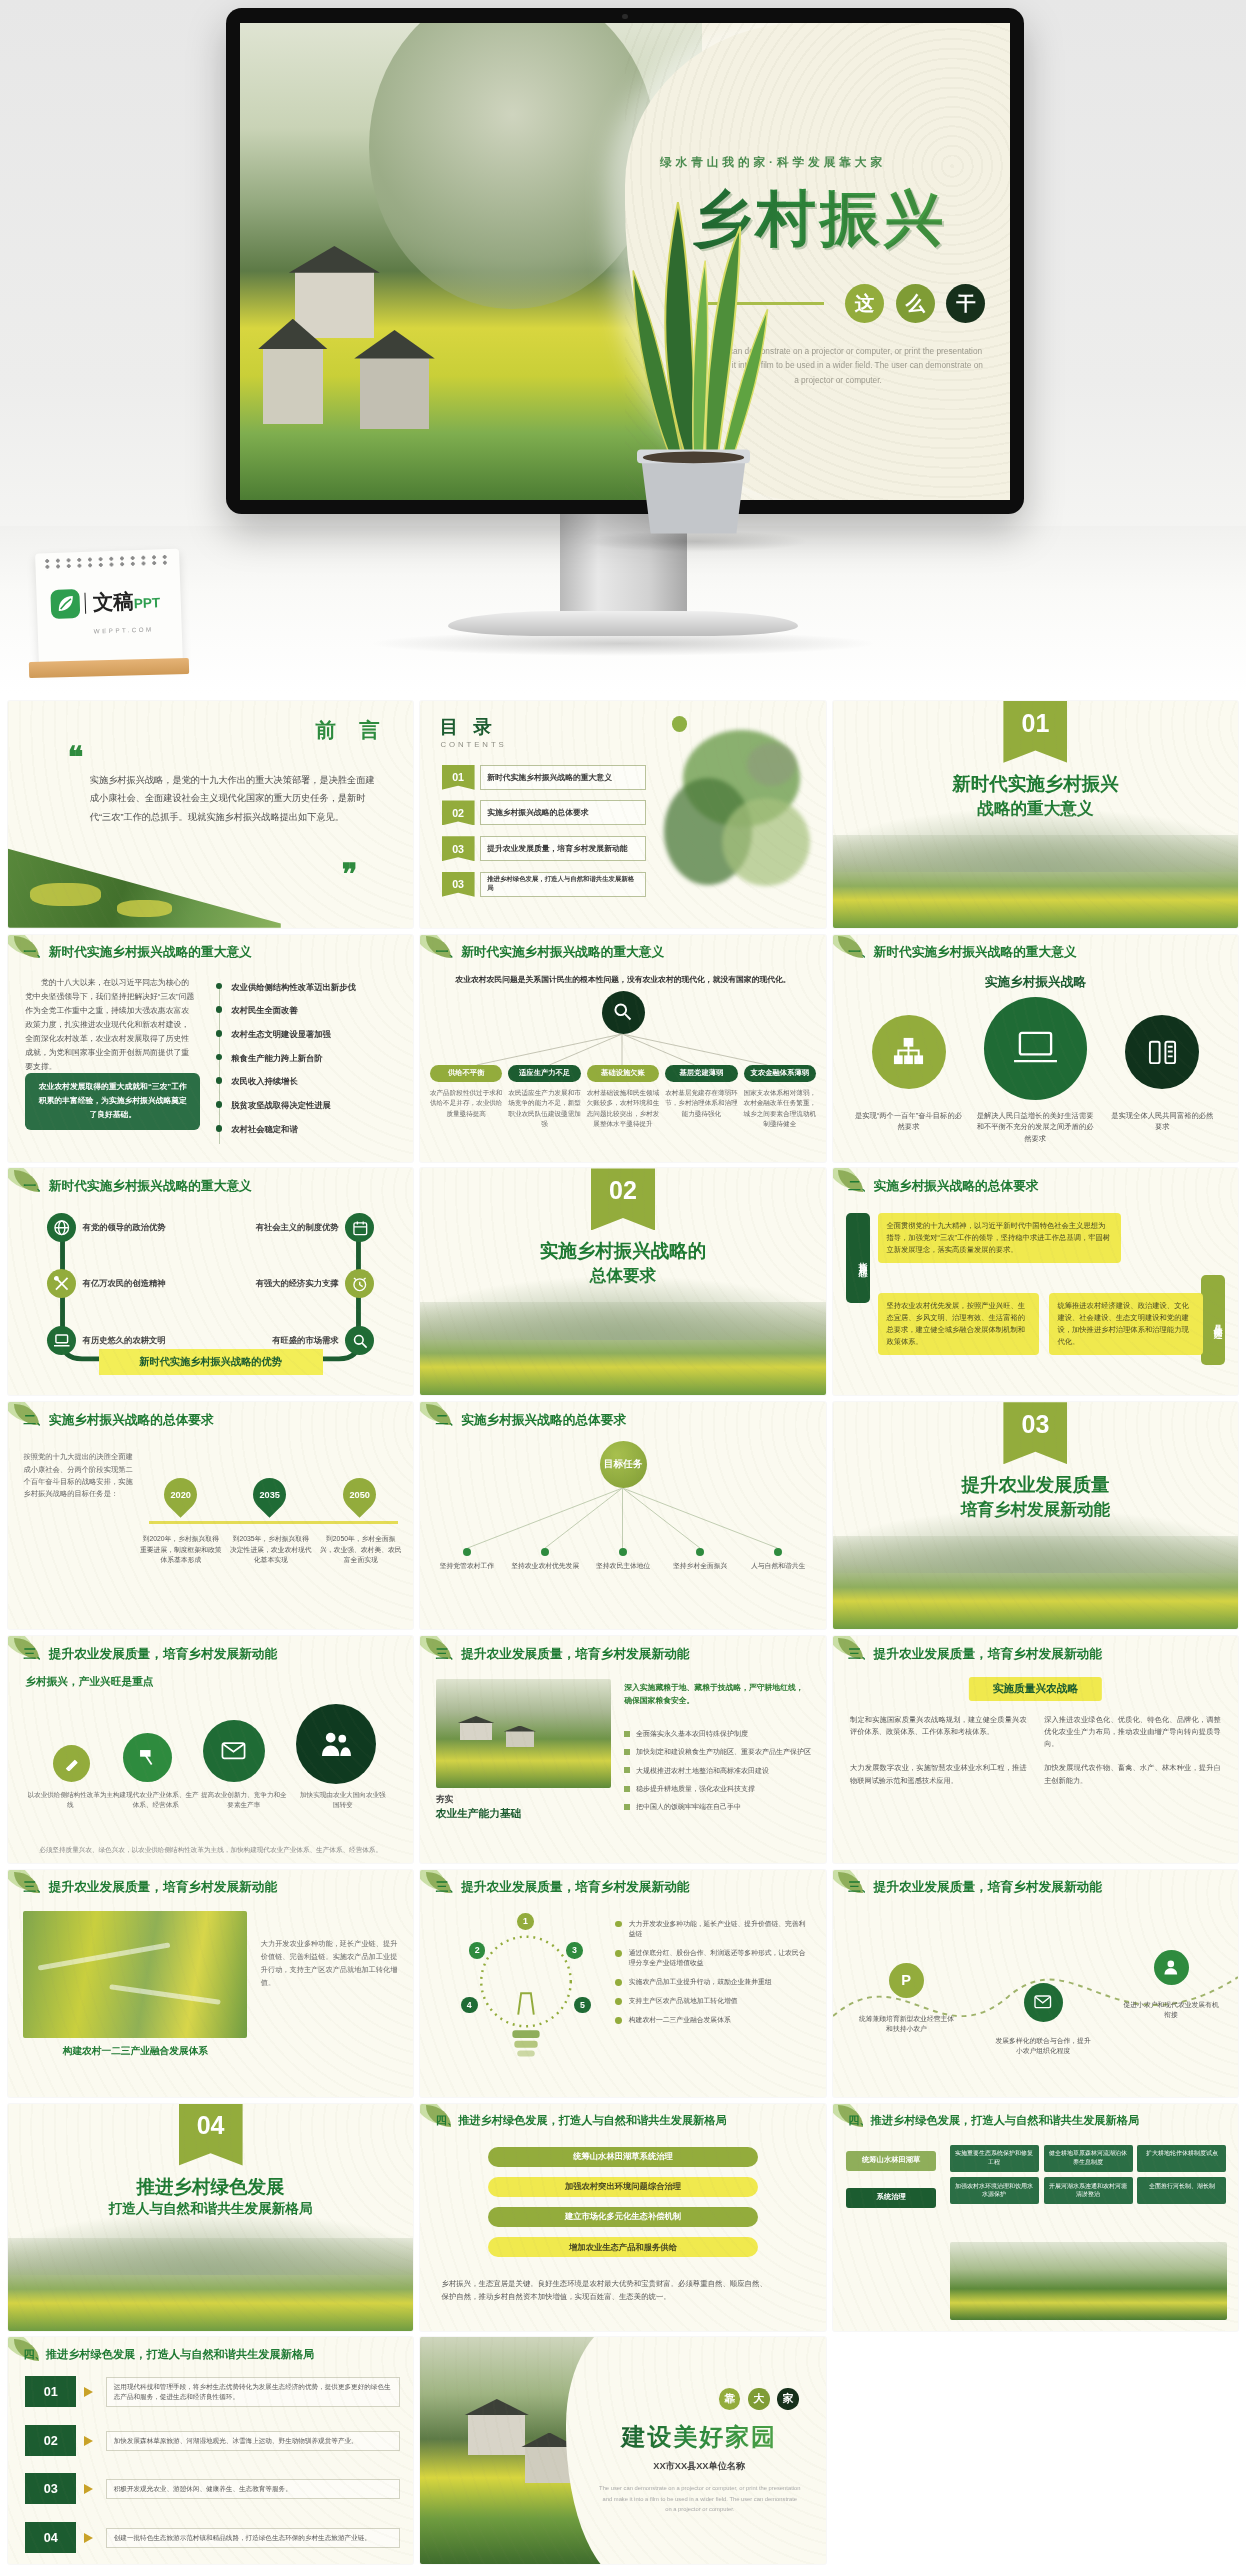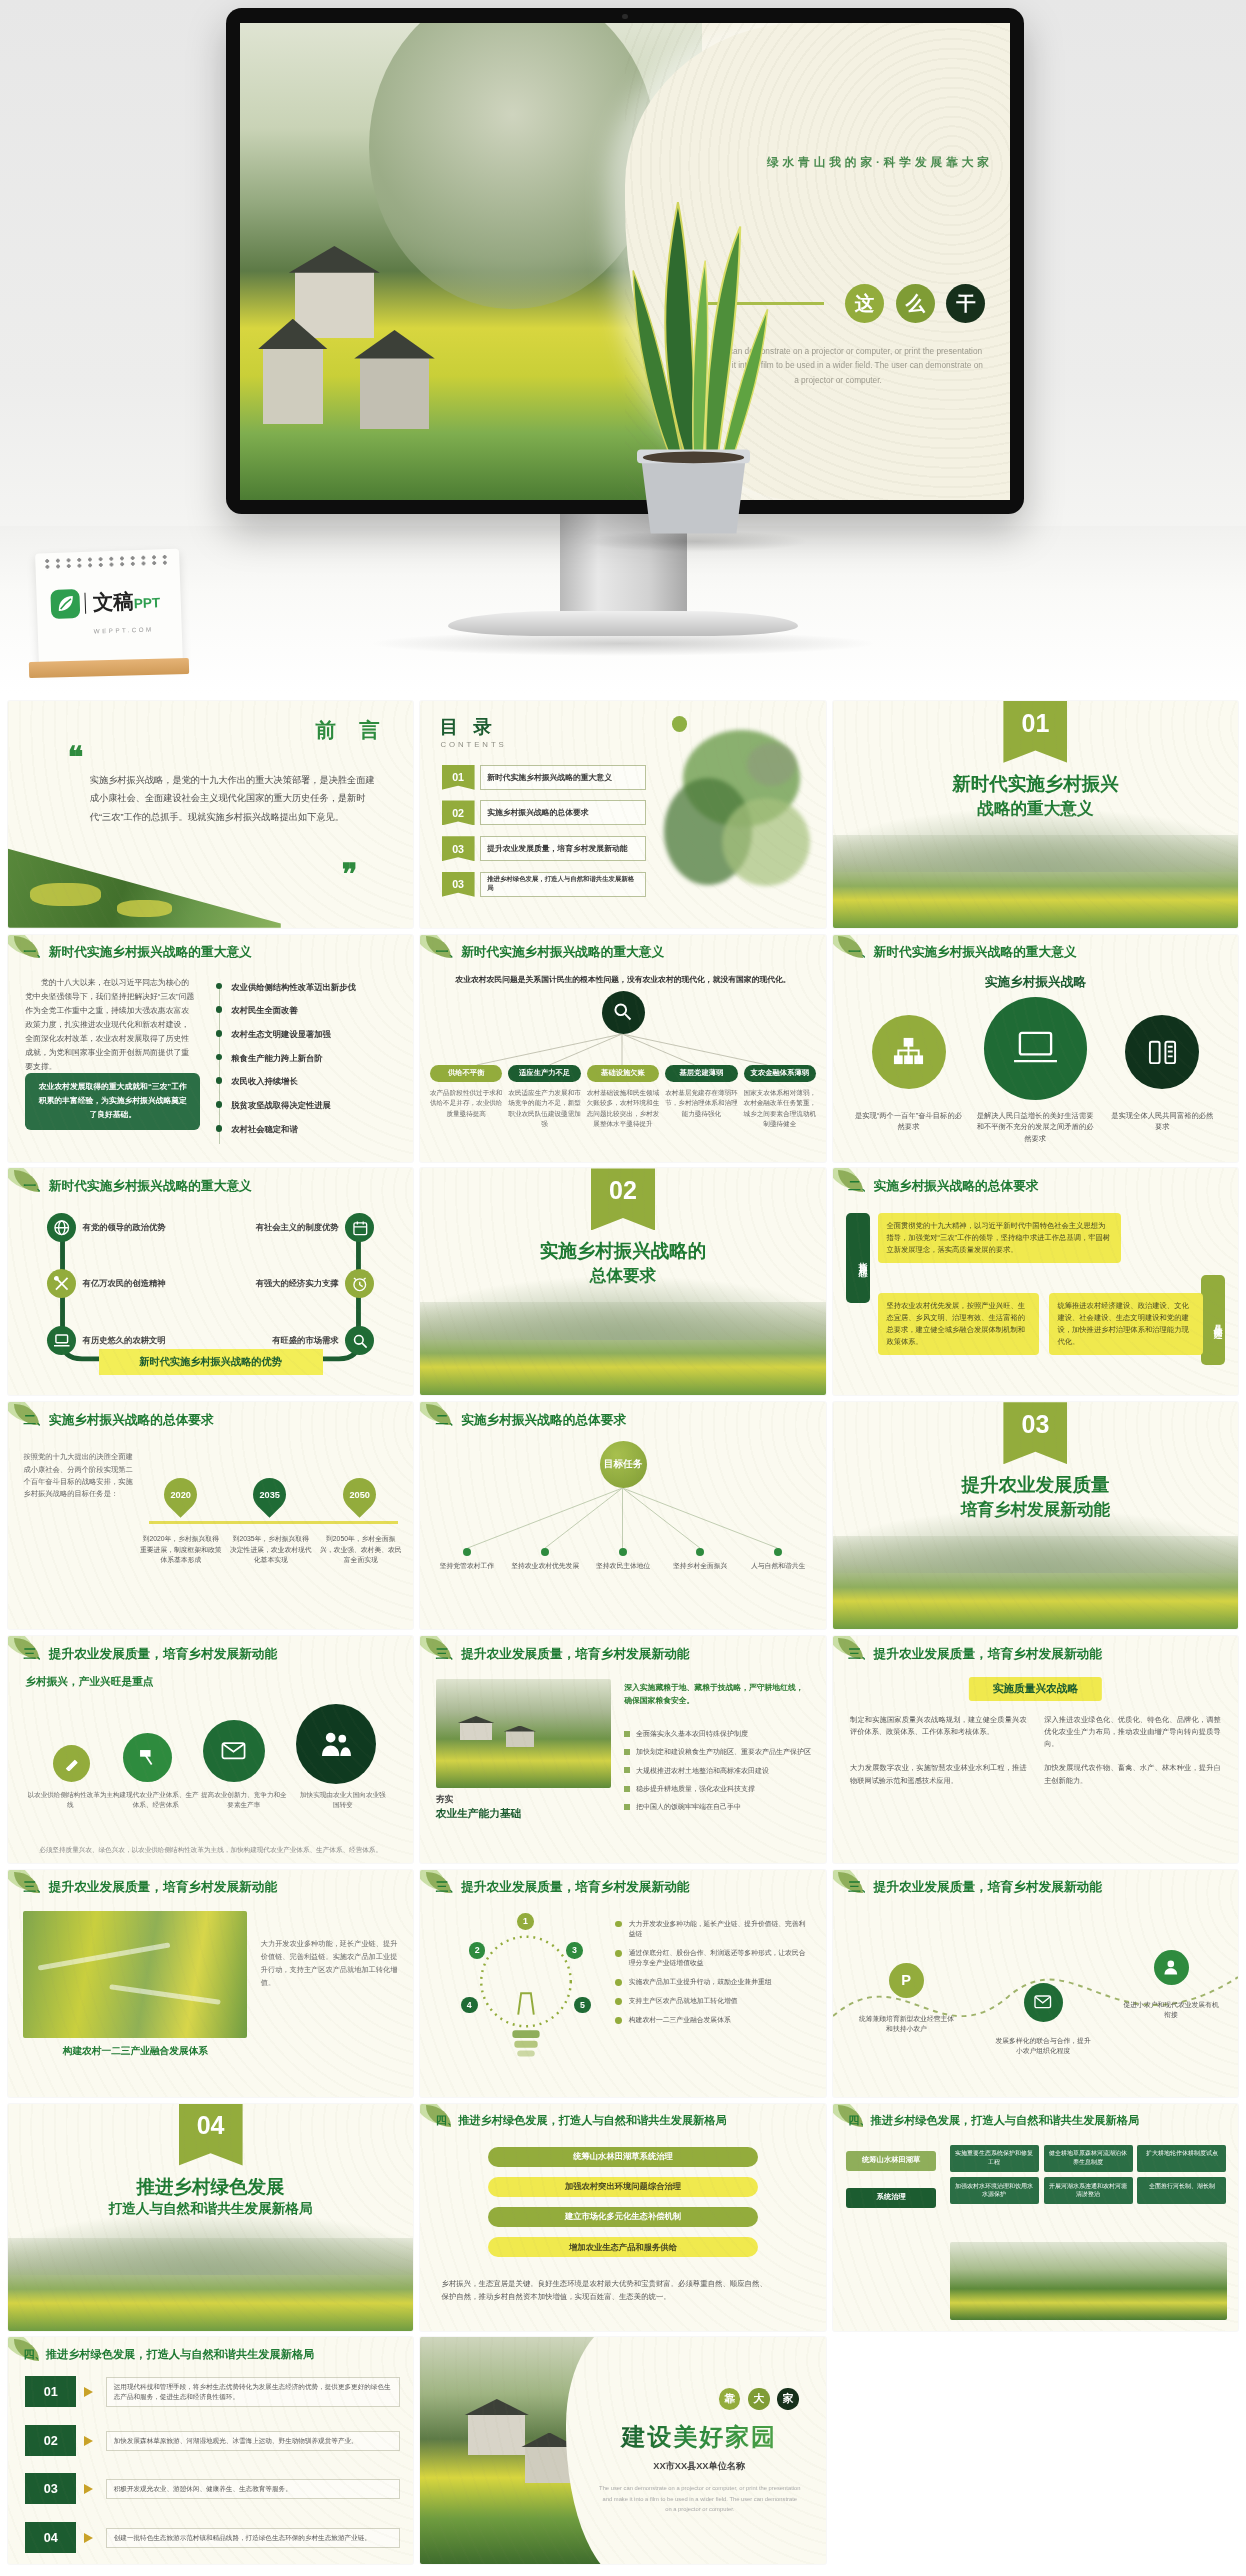--- a/index.html
+++ b/index.html
@@ -31,21 +31,21 @@
   .cov-mtn { position:absolute; left:28%; top:-8%; width:62%; height:68%; border-radius:50%;
              background:radial-gradient(circle at 50% 40%, #cfd4bf, #9aab86 60%, rgba(120,140,100,0)); opacity:.9; }
   .house { position:absolute; background:#d8d4c8; }
   .house::before { content:""; position:absolute; left:-8%; top:-38%; width:116%; height:40%;
                    background:#3c4038; clip-path:polygon(0 100%,50% 0,100% 100%); }
   .cov-right { position:absolute; top:0; bottom:0; left:50%; right:0;
                background:#f4f1e2; border-radius:46% 0 0 44%/34% 0 0 62%;
                box-shadow:-17.5px 0 23.4px rgba(255,255,255,.5); }
   .cov-right::before { content:""; position:absolute; inset:0;
         background:repeating-radial-gradient(circle at 85% 30%, rgba(120,120,90,.05) 0 1.9px, transparent 1.9px 9.7px); }
-  .cov-tagline { position:absolute; top:132px; left:35px; right:17.5px; text-align:right;
+  .cov-tagline { position:absolute; top:132px; left:35px; right:17.5px; text-align:left;
                  color:#4a8b4f; font-size:11.7px; letter-spacing:3.9px; font-weight:bold; }
   .cov-title { position:absolute; top:156px; left:9.7px; right:5.8px; text-align:center;
                font-size:60px; font-weight:bold; letter-spacing:3.9px;
                color:#1f7a33; text-shadow:1.9px 1.9px 0 rgba(40,90,40,.25);
                background:linear-gradient(100deg,#14502a,#2e8b3e 45%,#57aa4a);
                -webkit-background-clip:text; background-clip:text; -webkit-text-fill-color:transparent; }
   .cov-badges { position:absolute; top:261px; left:0; right:25px; display:flex; justify-content:flex-end; gap:11.7px; align-items:center; }
   .cov-line { width:117px; height:2.9px; background:#a9bd4a; margin-right:9.7px; }
   .cbadge { width:39px; height:39px; border-radius:50%; color:#fff; font-weight:bold; font-size:19.5px;
             display:flex; align-items:center; justify-content:center; }
@@ -278,20 +278,21 @@
       <div class="cam"></div>
       <div class="screen">
         <div class="cov-photo">
           <div class="cov-mtn"></div>
           <span class="house" style="left:12%;top:52%;width:17%;height:14%;"></span>
           <span class="house" style="left:5%;top:68%;width:13%;height:16%;background:#cfccbe;"></span>
           <span class="house" style="left:26%;top:70%;width:15%;height:15%;background:#c2bfb2;"></span>
         </div>
         <div class="cov-right">
           <div class="cov-tagline">绿水青山我的家·科学发展靠大家</div>
+          <div class="cov-title">乡村振兴</div>
           <div class="cov-badges">
             <span class="cov-line"></span>
             <span class="cbadge cb1">这</span>
             <span class="cbadge cb2">么</span>
             <span class="cbadge cb3">干</span>
           </div>
           <div class="cov-desc">
             <span>The user can demonstrate on a projector or computer, or print the presentation and make it into a film to be used in a wider field. The user can demonstrate on</span><br><span>a projector or computer.</span>
           </div>
         </div>

